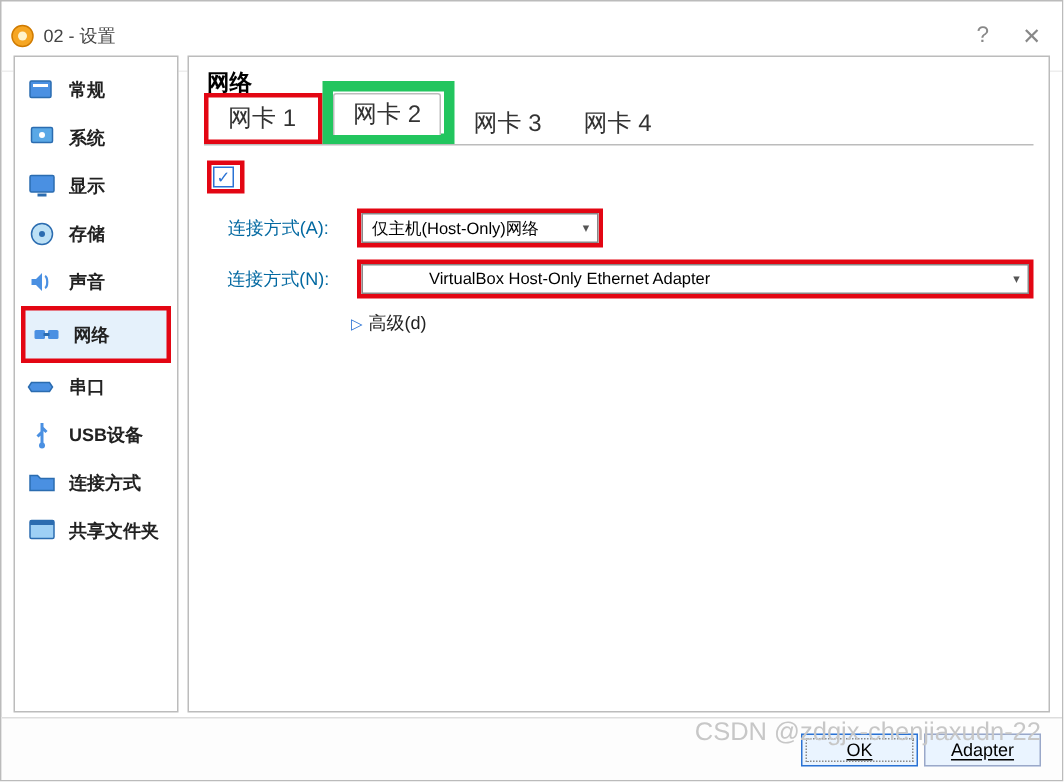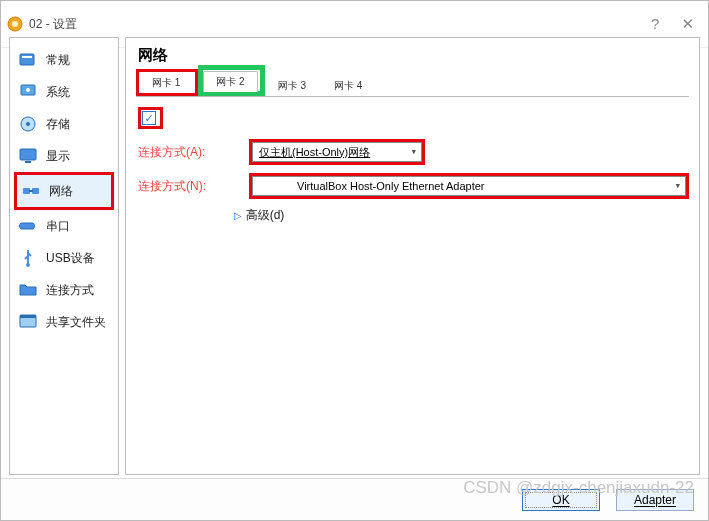--- a/index.html
+++ b/index.html
@@ -3,42 +3,42 @@
 <meta charset="utf-8">
 <style>
   * { box-sizing: border-box; font-family: "Microsoft YaHei", Tahoma, Arial, sans-serif; }
   body { margin:0; padding:0; background:#fff; }
   .window { width:709px; height:521px; border:1px solid #bbb; position:relative; background:#fff; overflow:hidden;}
   .titlebar { height:47px; display:flex; align-items:center; padding:0 6px; font-size:12px; color:#444; border-bottom:1px solid #eee;}
   .titlebar .icon { width:16px; height:16px; margin-right:6px; display:inline-flex;}
   .win-ctrls { margin-left:auto; display:flex; gap:22px; color:#888; font-size:15px; padding-right:8px;}
   .win-ctrls span { cursor:default; }
   .body { position:absolute; top:30px; left:0; right:0; bottom:45px; display:flex; padding:6px 8px 0 8px; gap:6px;}
-  .sidebar { width:110px; border:1px solid #bcbcbc; background:#fff; padding:6px 4px;}
+  .sidebar { width:110px; border:1px solid #bcbcbc; background:#fff; padding:6px 4px;font-weight:bold;}
   .side-item { display:flex; align-items:center; gap:8px; padding:6px 4px; font-size:12px; color:#222; cursor:default;}
   .side-item.selected { background:#e5f1fb; }
   .hl { border:3px solid #e30613; }
   .side-icon { width:20px; height:20px; display:inline-flex; align-items:center; justify-content:center;}
   .main { flex:1; border:1px solid #bcbcbc; background:#fff; padding:8px 10px; position:relative;}
   .main h1 { font-size:15px; font-weight:600; margin:0 0 8px 2px;}
   .tabbar { display:flex; align-items:flex-end; border-bottom:1px solid #bcbcbc; margin-top:6px; height:24px;}
-  .tab { font-size:10px; padding:3px 12px; border:1px solid transparent; border-bottom:none; color:#333; cursor:default; margin-right:2px;}
+  .tab { font-size:16px; padding:3px 12px; border:1px solid transparent; border-bottom:none; color:#333; cursor:default; margin-right:2px;}
   .tab.active { border-color:#bcbcbc; background:#fff; border-radius:2px 2px 0 0; position:relative; top:1px;}
   .form { padding:10px 0 0 2px; font-size:12px;}
   .row { display:flex; align-items:center; margin-bottom:8px;}
-  .row .lbl { width:95px; text-align:left; margin-right:16px; color:#ef4444;}
+  .row .lbl { width:95px; text-align:center; margin-right:5px; color:#0369a1;}
   .checkbox-row { display:flex; align-items:center; gap:6px; margin-bottom:10px;}
   .checkbox { width:14px; height:14px; border:1px solid #2a72d4; display:inline-flex; align-items:center; justify-content:center; font-size:11px; color:#2a72d4;}
   .select { height:20px; border:1px solid #888; background:#fff; display:flex; align-items:center; padding:0 18px 0 6px; font-size:11px; font-family:"SimSun","MS Sans Serif",monospace; position:relative;}
   .select::after { content:"▾"; position:absolute; right:4px; top:2px; font-size:11px; color:#555;}
-  .select-1 { width:170px;text-decoration:underline;}
+  .select-1 { width:158px;}
   .select-2 { flex:1;padding-left:44px;}
   .advanced { display:flex; align-items:center; gap:4px; font-size:12px; color:#222; margin-top:6px; margin-left:96px;}
   .tri { color:#2a72d4; font-size:10px;}
-  .footer { position:absolute; left:0; right:0; bottom:0; height:42px; border-top:1px solid #ddd; display:flex; align-items:center; justify-content:flex-end; gap:16px; padding:0 14px; background:#fdfdfd;}
+  .footer { position:absolute; left:0; right:0; bottom:0; height:42px; border-top:1px solid #ddd; display:flex; align-items:center; justify-content:flex-end; gap:4px; padding:0 14px; background:#fdfdfd;}
   .btn { min-width:78px; height:22px; font-size:12px; border:1px solid #9aa8c9; background:#eaf4ff; display:inline-flex; align-items:center; justify-content:center; text-decoration:underline; text-underline-offset:2px;}
   .btn.default { border:1px solid #2a72d4; outline:1px dotted #888; outline-offset:-4px;}
   .watermark { position:absolute; right:14px; bottom:22px; font-size:17px; color:#c7c7c7; pointer-events:none; z-index:5;}
   .hl-wrap { display:inline-block; }
   .hl-inline { border:3px solid #e30613; padding:0; }
   .tabwrap { display:inline-flex; padding:0;}
 </style>
 </head>
 <body>
 
@@ -75,34 +75,43 @@
             <svg viewBox="0 0 20 20">
               <rect x="3" y="3" width="14" height="10" rx="1" fill="#5aa8e6" stroke="#2b6cb0"></rect>
               <circle cx="10" cy="8" r="2" fill="#fff"></circle>
             </svg>
           </span>
         <span>系统</span>
       </div>
       <div class="side-item">
         <span class="side-icon">
             <svg viewBox="0 0 20 20">
+              <rect x="2" y="3" width="16" height="11" rx="1" fill="#4a90e2" stroke="#2b6cb0"></rect>
+              <rect x="7" y="15" width="6" height="2" fill="#2b6cb0"></rect>
+            </svg>
+          </span>
+        <span>显示</span>
+      </div>
+      <div class="side-item">
+        <span class="side-icon">
+            <svg viewBox="0 0 20 20">
               <circle cx="10" cy="10" r="7" fill="#bce0f5" stroke="#2b6cb0"></circle>
               <circle cx="10" cy="10" r="2" fill="#2b6cb0"></circle>
             </svg>
           </span>
         <span>存储</span>
       </div>
       <div class="side-item">
         <span class="side-icon">
             <svg viewBox="0 0 20 20">
-              <rect x="2" y="3" width="16" height="11" rx="1" fill="#4a90e2" stroke="#2b6cb0"></rect>
-              <rect x="7" y="15" width="6" height="2" fill="#2b6cb0"></rect>
-            </svg>
-          </span>
-        <span>显示</span>
+              <path d="M3 8h3l4-4v12l-4-4H3z" fill="#4a90e2"></path>
+              <path d="M12 6c2 1 2 7 0 8" fill="none" stroke="#4a90e2" stroke-width="1.5"></path>
+            </svg>
+          </span>
+        <span>声音</span>
       </div>
       <div class="side-item selected hl">
         <span class="side-icon">
             <svg viewBox="0 0 20 20">
               <rect x="2" y="7" width="7" height="6" rx="1" fill="#4a90e2"></rect>
               <rect x="11" y="7" width="7" height="6" rx="1" fill="#4a90e2"></rect>
               <rect x="8" y="9" width="4" height="2" fill="#2b6cb0"></rect>
             </svg>
           </span>
         <span>网络</span>
@@ -143,21 +152,21 @@
       </div>
     </div>
 
     <div class="main">
       <h1>网络</h1>
 
       <div class="tabbar">
         <span class="hl-wrap tabwrap" style="border:3px solid #e30613;">
           <span class="tab">网卡 1</span>
         </span>
-        <span class="hl-wrap tabwrap" style="border:5px solid #22c55e;">
+        <span class="hl-wrap tabwrap" style="border:7px solid #22c55e;">
           <span class="tab active">网卡 2</span>
         </span>
         <span class="tab">网卡 3</span>
         <span class="tab">网卡 4</span>
       </div>
 
       <div class="form">
         <span class="hl-wrap hl-inline" style="display:inline-flex; padding:1px 4px 1px 1px;">
           <span class="checkbox-row" style="margin-bottom:0;">
             <span class="checkbox">✓</span>

